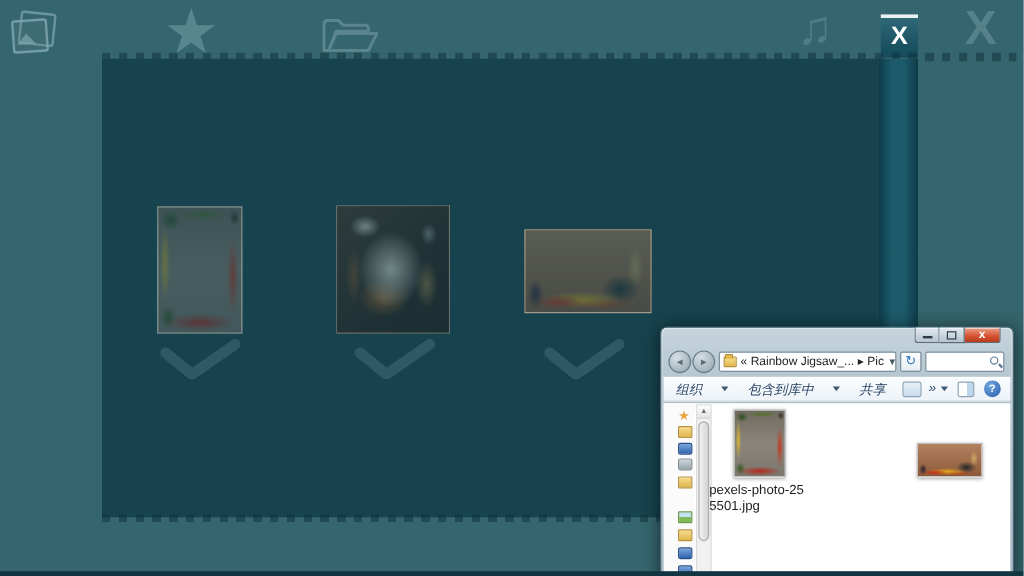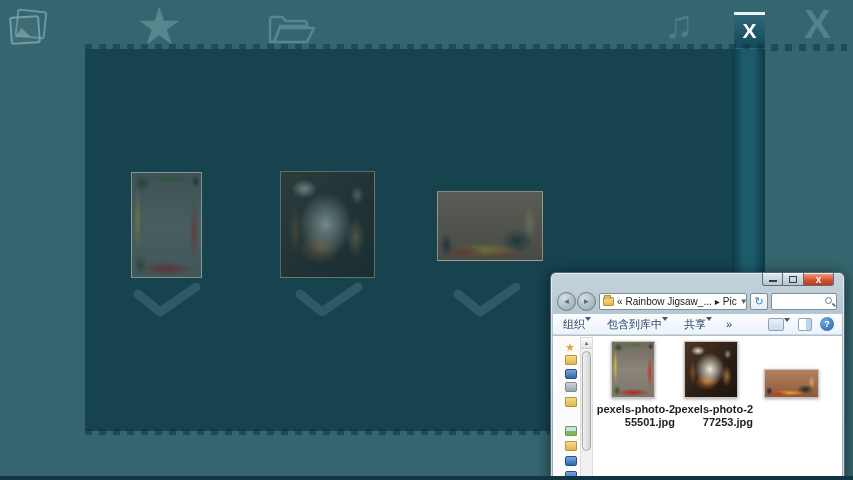--- a/index.html
+++ b/index.html
@@ -88,21 +88,21 @@
   .mini-folder { width:11px; height:9px; background:linear-gradient(180deg,#f7dc8a,#e3b84e); border:1px solid #b8923e; border-radius:1px; position:relative; flex:0 0 auto; }
   .mini-folder::before { content:""; position:absolute; left:0; top:-3px; width:5px; height:3px; background:#e3b84e; border:1px solid #b8923e; border-bottom:none; border-radius:1px 1px 0 0; }
   .crumb { white-space:nowrap; }
   .addr-caret { margin-left:auto; font-size:8px; color:#4a5a64; }
   .refresh-btn { width:18px; height:17px; background:linear-gradient(180deg,#fdfefe,#e8eef3); border:1px solid #7a8f9c; border-radius:2px; color:#2f7dbf; font-size:11px; line-height:15px; text-align:center; cursor:pointer; flex:0 0 auto; }
   .search-box { width:66px; height:17px; background:#fff; border:1px solid #7a8f9c; border-radius:2px; position:relative; cursor:text; flex:0 0 auto; }
   .magnifier { position:absolute; right:4px; top:3px; width:7px; height:7px; border:1.5px solid #5f7c95; border-radius:50%; }
   .magnifier::after { content:""; position:absolute; left:6px; top:6px; width:4px; height:1.5px; background:#5f7c95; transform:rotate(45deg); }
 
   .toolbar { position:absolute; top:41px; left:2px; right:2px; height:21px; background:linear-gradient(180deg,#fbfdfe,#edf3f9); border-bottom:1px solid #cfd9e2; display:flex; align-items:center; font-size:11px; color:#1e3c5c; }
-  .tb-item { display:flex; gap:0; cursor:pointer; }
+  .tb-item { display:flex; align-items:center; gap:16px; cursor:pointer;font-style:italic; }
   .tb-caret { width:0; height:0; border-left:3px solid transparent; border-right:3px solid transparent; border-top:4px solid #3d5a74; }
   .tb-right { position:absolute; right:8px; top:3px; display:flex; align-items:center; gap:8px; }
   .views-icon { width:16px; height:13px; border:1px solid #8fa3b4; background:linear-gradient(180deg,#e8f1f8,#c8dcee); border-radius:2px; }
   .preview-icon { width:14px; height:13px; border:1px solid #8fa3b4; border-radius:2px; background:linear-gradient(90deg,#fff 55%,#bcd6ec 55%); }
   .help-icon { width:14px; height:14px; border-radius:50%; background:radial-gradient(circle at 35% 30%,#6ea6e0,#2a5ea8); color:#fff; font-size:9px; font-weight:bold; text-align:center; line-height:14px; }
 
   .explorer-body { position:absolute; top:63px; left:2px; right:2px; bottom:0; background:#fff; overflow:hidden; }
 
   .sidebar-icons { position:absolute; left:0; top:0; width:26px; height:100%; background:#fbfbfc; }
   .side-ic { position:absolute; left:12px; width:12px; height:10px; cursor:pointer; }
@@ -116,21 +116,21 @@
   .msb-up { height:11px; border-bottom:1px solid #d0d0d0; background:linear-gradient(180deg,#fdfdfd,#e4e4e4); text-align:center; font-size:6px; color:#6a6a6a; line-height:11px; }
   .msb-thumb { position:absolute; left:1px; top:13px; width:9px; height:100px; background:linear-gradient(90deg,#f2f2f2,#d3d3d3); border:1px solid #ababab; border-radius:5px; cursor:grab; }
 
   .file-item { position:absolute; top:2px; width:96px; display:flex; flex-direction:column; align-items:center; cursor:pointer; }
   .fi-1 { left:32px; } .fi-2 { left:110px; } .fi-3 { left:190px; }
   .thumb-area { height:60px; display:flex; align-items:flex-end; justify-content:center; }
   .file-thumb { border:1px solid #c4c4c4; box-shadow:0 1px 3px rgba(0,0,0,.35); }
   .ft-1 { width:44px; height:57px; }
   .ft-2 { width:54px; height:57px; }
   .ft-3 { width:55px; height:29px; }
-  .file-name { margin-top:5px; width:84px; font-size:11px; line-height:1.2; color:#1e1e1e; text-align:right; word-break:break-all;font-weight:bold; }
+  .file-name { margin-top:5px; width:84px; font-size:11px; line-height:1.2; color:#1e1e1e; text-align:left; word-break:break-all; }
 </style>
 </head>
 <body>
 
 <div class="stage">
 
   <div class="photos-icon">
     <div class="ph-back"></div>
     <div class="ph-front"></div>
     <div class="ph-mountain"></div>
@@ -237,26 +237,20 @@
         <div class="msb-up">▲</div>
         <div class="msb-thumb"></div>
       </div>
 
       <div class="file-item fi-1">
         <div class="thumb-area">
           <div class="file-thumb ft-1 photo photo-1"></div>
         </div>
         <div class="file-name">pexels-photo-255501.jpg</div>
       </div>
-      <div class="file-item fi-2">
-        <div class="thumb-area">
-          <div class="file-thumb ft-2 photo photo-2"></div>
-        </div>
-        <div class="file-name">pexels-photo-277253.jpg</div>
-      </div>
       <div class="file-item fi-3">
         <div class="thumb-area">
           <div class="file-thumb ft-3 photo photo-3"></div>
         </div>
       </div>
 
     </div>
   </div>
 
 </div>

